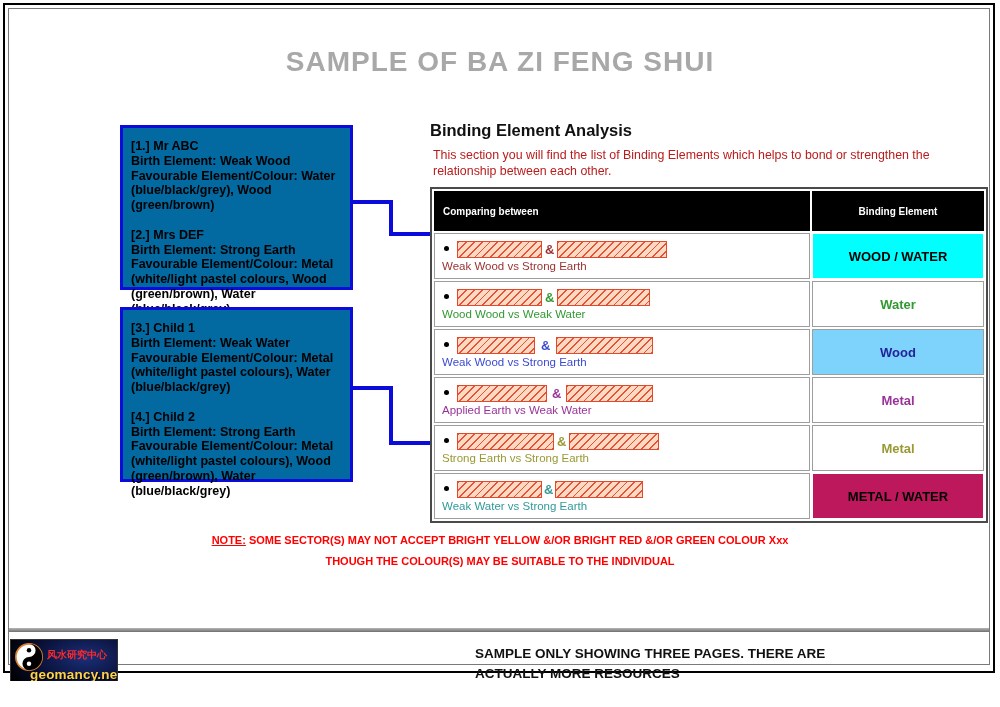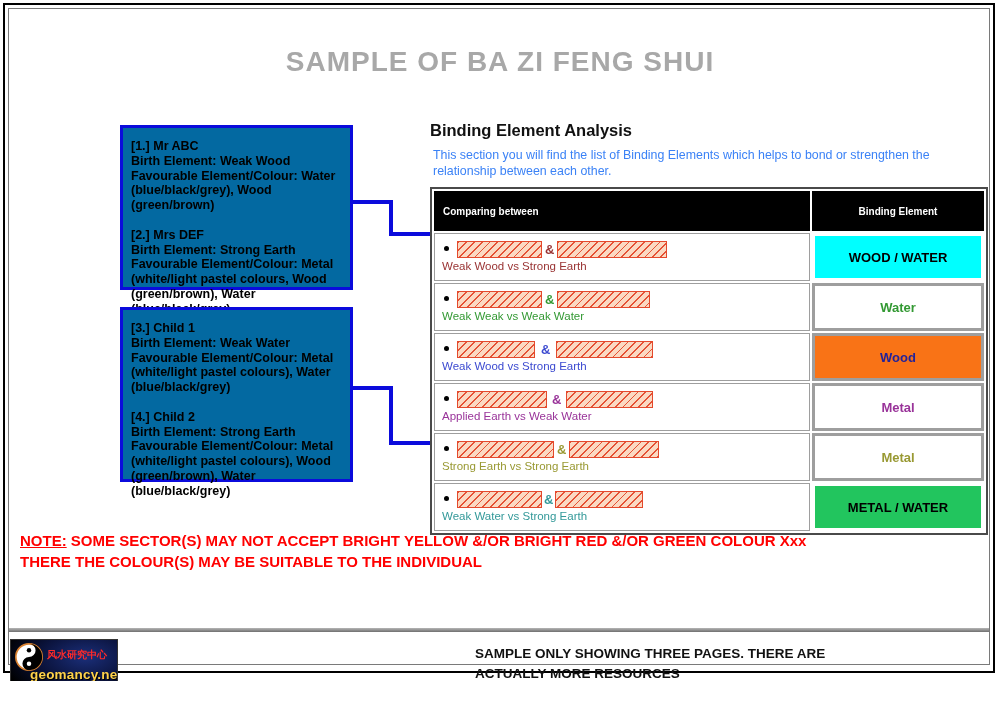--- a/index.html
+++ b/index.html
@@ -19,55 +19,55 @@
     position:absolute;left:120px;width:233px;box-sizing:border-box;
     border:3px solid #0b0bdc;background:#0369a1;padding:11px 6px 0 8px;
     font-size:12.5px;font-weight:bold;line-height:14.8px;white-space:pre-line;
   }
   .box1{top:125px;height:165px;}
   .box2{top:307px;height:175px;}
 
   .conn{position:absolute;background:#0b0bdc;}
 
   .section-heading{position:absolute;left:430px;top:121px;font-size:16.5px;font-weight:bold;color:#111;}
-  .section-desc{position:absolute;left:433px;top:147px;width:540px;font-size:12.4px;line-height:16px;color:#3b82f6;white-space:pre-line;}
+  .section-desc{position:absolute;left:433px;top:147px;width:540px;font-size:12.4px;line-height:16px;color:#b91c1c;white-space:pre-line;}
 
   table.bind-table{
     position:absolute;left:430px;top:187px;
     border-collapse:separate;border-spacing:2px;background:#fff;
     border:2px solid #4a4a4a;
   }
   table.bind-table th{
     background:#000;color:#fff;font-size:10px;font-weight:bold;
     height:22px;border:1px solid #000;padding:8px;
   }
   th.th-compare{width:358px;text-align:left;padding-left:8px;}
   th.th-bind{width:154px;text-align:center;}
   td.cell-compare{
     height:40px;border:1px solid #9e9e9e;background:#fff;
     vertical-align:top;padding:4px 0 0 7px;
   }
   td.cell-bind{
-    height:40px;border:3px solid #000000;background:#fff;
+    height:40px;border:1px solid #000000;background:#fff;
     text-align:center;vertical-align:middle;font-size:13px;font-weight:bold;
   }
   .cmp-line{margin-top:2px;white-space:nowrap;}
   .bullet{display:inline-block;width:5px;height:5px;background:#000;border-radius:50%;
     margin:0 8px 3px 2px;vertical-align:middle;}
   .hatch{
     display:inline-block;height:17px;vertical-align:middle;box-sizing:border-box;
     border:1px solid #e4492c;
     background:repeating-linear-gradient(135deg, rgba(225,58,28,0.85) 0px, rgba(225,58,28,0.85) 1.3px, rgba(0,0,0,0) 1.3px, rgba(0,0,0,0) 5.5px), #fbd9c2;
   }
   .amp{font-size:13px;font-weight:bold;margin:0 3px;vertical-align:middle;}
   .vs-text{font-size:11.5px;line-height:13px;margin-top:2px;}
 
   .note{
-    position:absolute;left:20px;top:530px;width:960px;
-    color:#ff0000;font-weight:bold;font-size:15px;line-height:21px;
+    position:absolute;left:20px;top:530px;width:960px;text-align:center;
+    color:#ff0000;font-weight:bold;font-size:11px;line-height:21px;
   }
   .note-label{text-decoration:underline;}
 
   .footer-sep{position:absolute;left:9px;right:11px;top:628px;height:4px;
     background:linear-gradient(#b5b5b5,#6f6f6f);}
 
   .logo{
     position:absolute;left:10px;top:639px;width:108px;height:59px;
     background:radial-gradient(ellipse at 70% 30%, #1b2f7a 0%, #0a123a 45%, #000 80%);
     border:1px solid #333;box-sizing:border-box;overflow:hidden;
@@ -148,33 +148,33 @@
         <div class="vs-text" style="color: rgb(153, 51, 51);">Weak Wood vs Strong Earth</div>
       </td>
       <td class="cell-bind" style="background-color: rgb(0, 255, 255); color: rgb(0, 0, 0); border-color: rgb(255, 255, 255);">WOOD / WATER</td>
     </tr>
 
     <tr>
       <td class="cell-compare">
         <div class="cmp-line">
           <span class="bullet"></span><span class="hatch" style="width:85px"></span><span class="amp" style="color: rgb(51, 153, 51);">&amp;</span><span class="hatch" style="width:93px"></span>
         </div>
-        <div class="vs-text" style="color: rgb(51, 153, 51);">Weak Weak vs Weak Water</div>
+        <div class="vs-text" style="color: rgb(51, 153, 51);">Wood Wood vs Weak Water</div>
       </td>
       <td class="cell-bind" style="background-color: rgb(255, 255, 255); color: rgb(51, 153, 51); border-color: rgb(158, 158, 158);">Water</td>
     </tr>
 
     <tr>
       <td class="cell-compare">
         <div class="cmp-line">
           <span class="bullet"></span><span class="hatch" style="width:78px"></span><span class="amp" style="margin: 0px 6px; color: rgb(60, 74, 208);">&amp;</span><span class="hatch" style="width:97px"></span>
         </div>
         <div class="vs-text" style="color: rgb(60, 74, 208);">Weak Wood vs Strong Earth</div>
       </td>
-      <td class="cell-bind" style="background-color: #f97316; color: rgb(35, 35, 154); border-color: rgb(158, 158, 158);">Wood</td>
+      <td class="cell-bind" style="background-color: #7dd3fc; color: rgb(35, 35, 154); border-color: rgb(158, 158, 158);">Wood</td>
     </tr>
 
     <tr>
       <td class="cell-compare">
         <div class="cmp-line">
           <span class="bullet"></span><span class="hatch" style="width:90px"></span><span class="amp" style="margin: 0px 5px; color: rgb(153, 51, 153);">&amp;</span><span class="hatch" style="width:87px"></span>
         </div>
         <div class="vs-text" style="color: rgb(153, 51, 153);">Applied Earth vs Weak Water</div>
       </td>
       <td class="cell-bind" style="background-color: rgb(255, 255, 255); color: rgb(153, 51, 153); border-color: rgb(158, 158, 158);">Metal</td>
@@ -190,28 +190,28 @@
       <td class="cell-bind" style="background-color: rgb(255, 255, 255); color: rgb(153, 153, 51); border-color: rgb(158, 158, 158);">Metal</td>
     </tr>
 
     <tr>
       <td class="cell-compare">
         <div class="cmp-line">
           <span class="bullet"></span><span class="hatch" style="width:85px"></span><span class="amp" style="margin: 0px 2px; color: rgb(51, 153, 153);">&amp;</span><span class="hatch" style="width:88px"></span>
         </div>
         <div class="vs-text" style="color: rgb(51, 153, 153);">Weak Water vs Strong Earth</div>
       </td>
-      <td class="cell-bind" style="background-color: #22c55e; color: rgb(0, 0, 0); border-color: rgb(255, 255, 255);">METAL / WATER</td>
+      <td class="cell-bind" style="background-color: #be185d; color: rgb(0, 0, 0); border-color: rgb(255, 255, 255);">METAL / WATER</td>
     </tr>
   </tbody>
     </table>
 
   <div class="note">
     <span class="note-label">NOTE:</span><span> SOME SECTOR(S) MAY NOT ACCEPT BRIGHT YELLOW &amp;/OR BRIGHT RED &amp;/OR GREEN COLOUR Xxx</span>
-    <div>THERE THE COLOUR(S) MAY BE SUITABLE TO THE INDIVIDUAL</div>
+    <div>THOUGH THE COLOUR(S) MAY BE SUITABLE TO THE INDIVIDUAL</div>
   </div>
 
   <div class="footer-sep"></div>
 
   <div class="logo">
     <svg class="logo-yy" viewBox="0 0 100 100">
       <circle cx="50" cy="50" r="47" fill="#ffffff" stroke="#d9812f" stroke-width="6"></circle>
       <path d="M50,3 a47,47 0 0 1 0,94 a23.5,23.5 0 0 1 0,-47 a23.5,23.5 0 0 0 0,-47 z" fill="#000000"></path>
       <circle cx="50" cy="26" r="8" fill="#000000"></circle>
       <circle cx="50" cy="74" r="8" fill="#ffffff"></circle>

